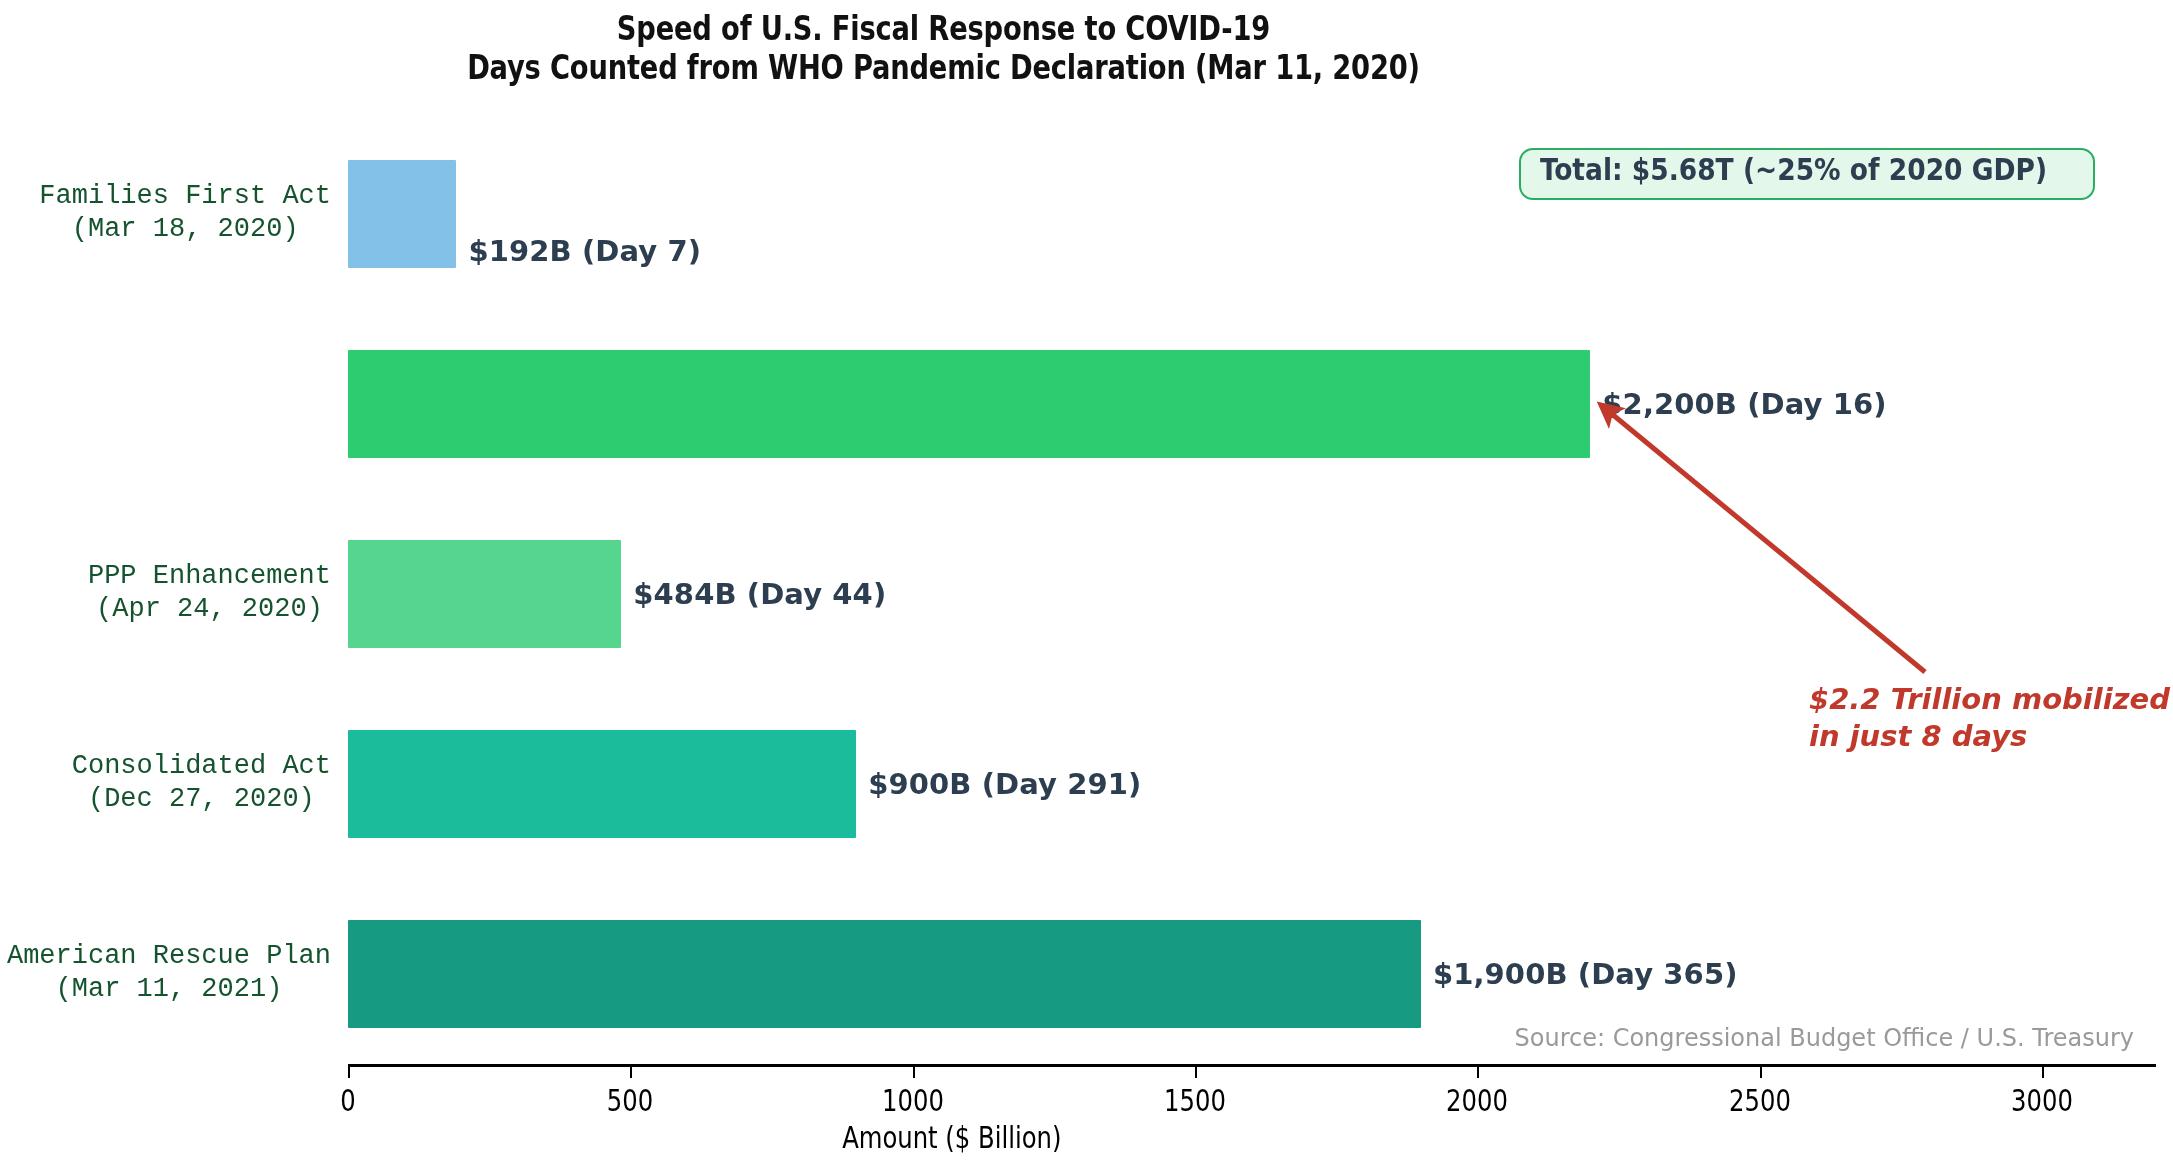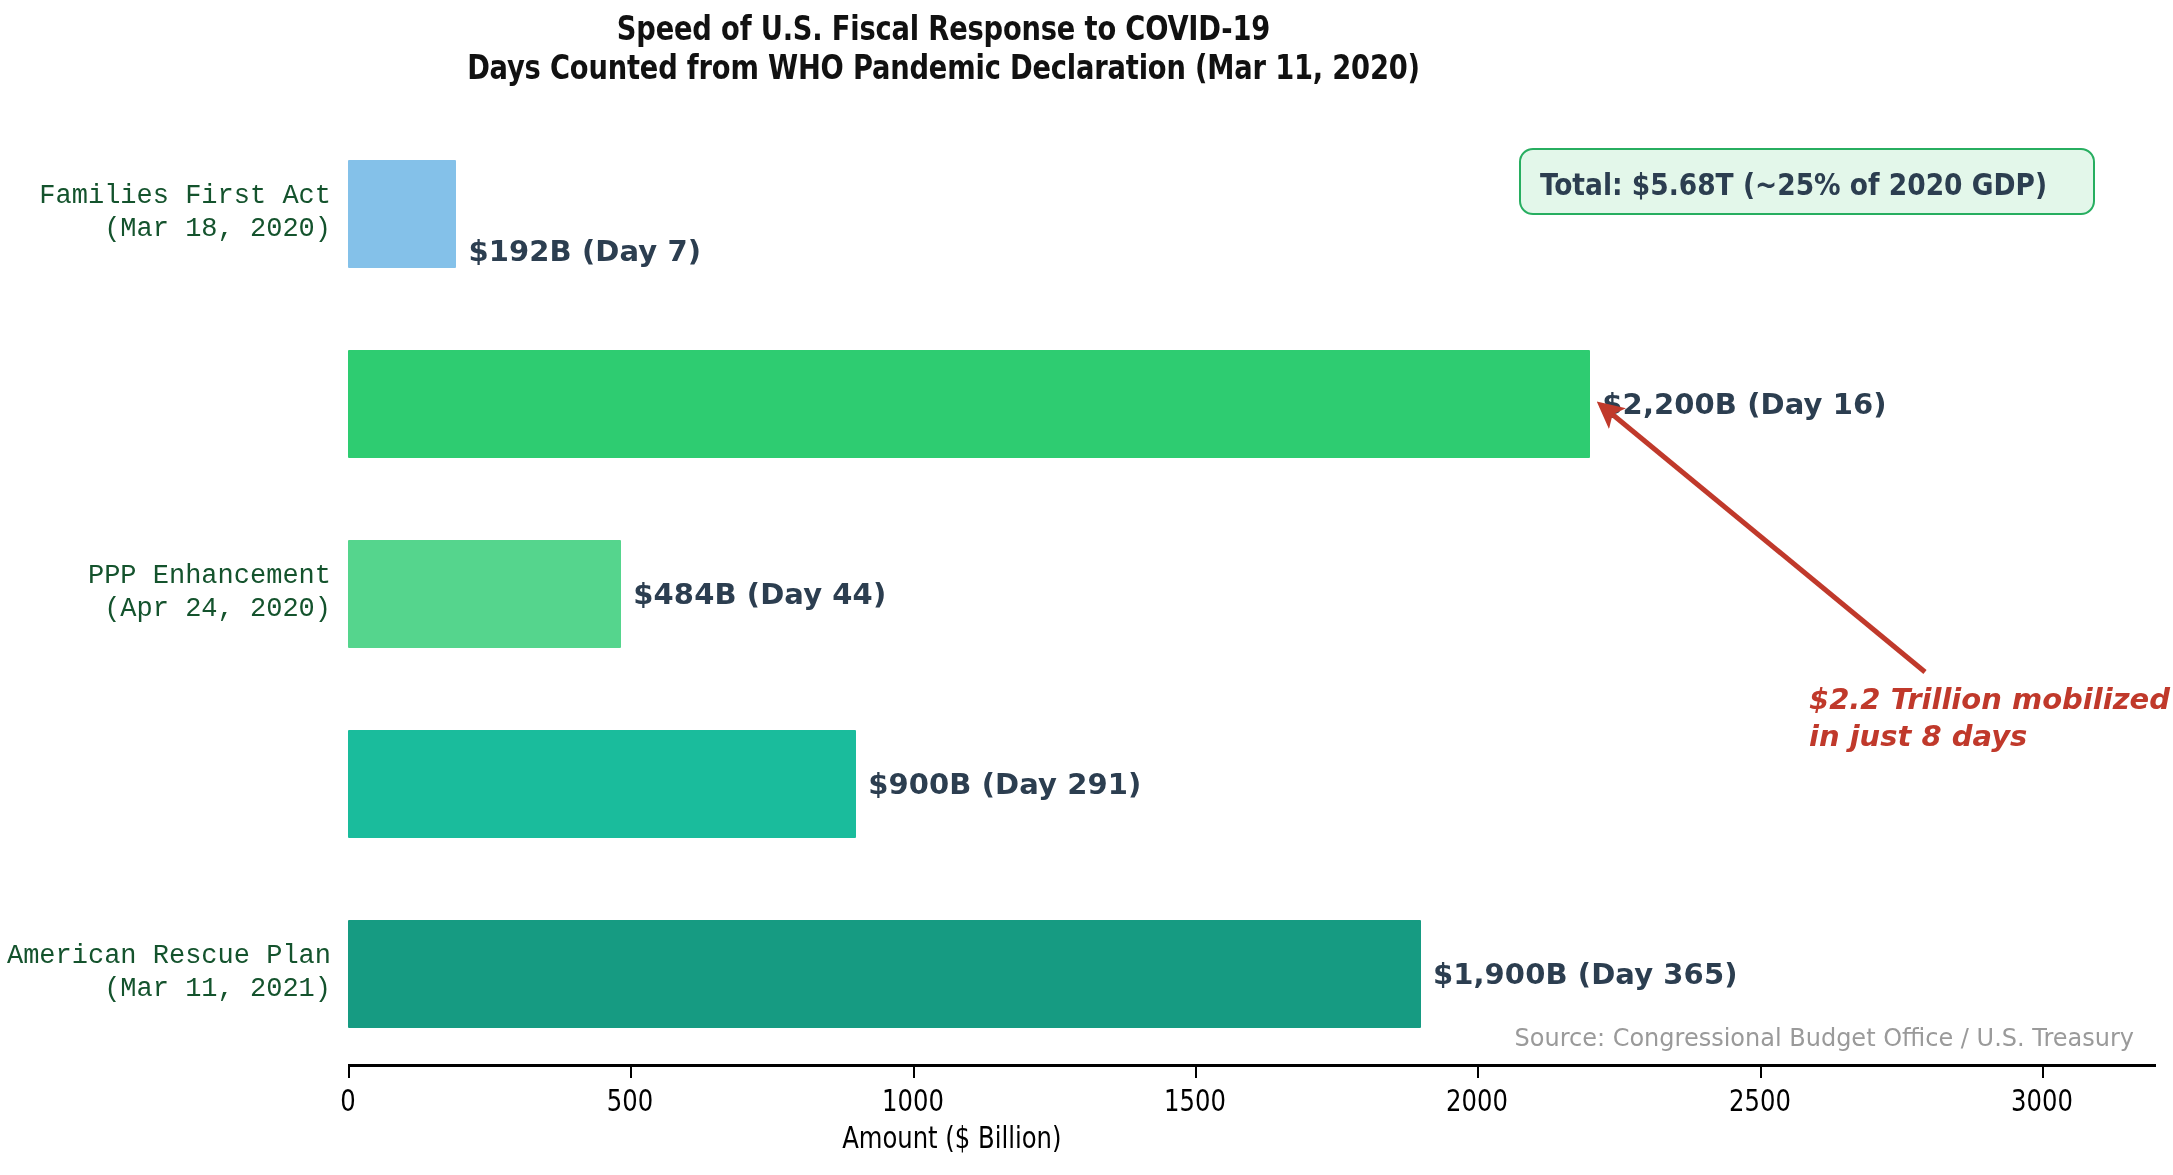--- a/index.html
+++ b/index.html
@@ -87,21 +87,21 @@
     position: absolute;
     right: 1842px; 
     text-align: right;
     font-size: 27px;
     line-height: 1.22;
     color: #14532d;
     white-space: nowrap;
     font-family: Liberation Mono, monospace;
   }
   .ylabel .l1 { display: block; }
-  .ylabel .l2 { display: block; }
+  .ylabel .l2 { display: block; text-align: center; }
 
   
   .bar {
     position: absolute;
     left: 348px;
     height: 108px;
     border-radius: 1px;
   }
 
   
@@ -113,21 +113,21 @@
     white-space: nowrap;
     transform: translateY(-50%);
     letter-spacing: 0.1px;
   }
 
   
   .total-badge {
     position: absolute;
     left: 1519px;
     top: 148px;
-    padding: 16px 19px 11px 19px;
+    padding: 1px 19px 11px 19px;
     background: #e3f7ea;
     border: 2.4px solid #27ae60;
     border-radius: 14px;
     font-family: "DejaVu Sans Condensed", "Liberation Sans Narrow", "Liberation Sans", sans-serif;
     font-weight: bold;
     font-size: 31px;
     color: #2c3e50;
     white-space: nowrap;
     box-sizing: border-box;
   }
@@ -181,20 +181,24 @@
     <span class="title-line">Days Counted from WHO Pandemic Declaration (Mar 11, 2020)</span>
   </div>
 
   <div class="ylabel" style="top:180px">
     <span class="l1">Families First Act</span>
     <span class="l2">(Mar 18, 2020)</span>
   </div>
   <div class="ylabel" style="top:560px">
     <span class="l1">PPP Enhancement</span>
     <span class="l2">(Apr 24, 2020)</span>
+  </div>
+  <div class="ylabel" style="top:750px">
+    <span class="l1">Consolidated Act</span>
+    <span class="l2">(Dec 27, 2020)</span>
   </div>
   <div class="ylabel" style="top:940px">
     <span class="l1">American Rescue Plan</span>
     <span class="l2">(Mar 11, 2021)</span>
   </div>
 
   <div class="bar" id="bar-0" style="top: 160px; width: 108.422px; background: rgb(132, 193, 233);"></div>
   <div class="bar" id="bar-1" style="top: 350px; width: 1242.34px; background: rgb(46, 204, 113);"></div>
   <div class="bar" id="bar-2" style="top: 540px; width: 273.315px; background: rgb(85, 213, 141);"></div>
   <div class="bar" id="bar-3" style="top: 730px; width: 508.23px; background: rgb(26, 188, 156);"></div>

